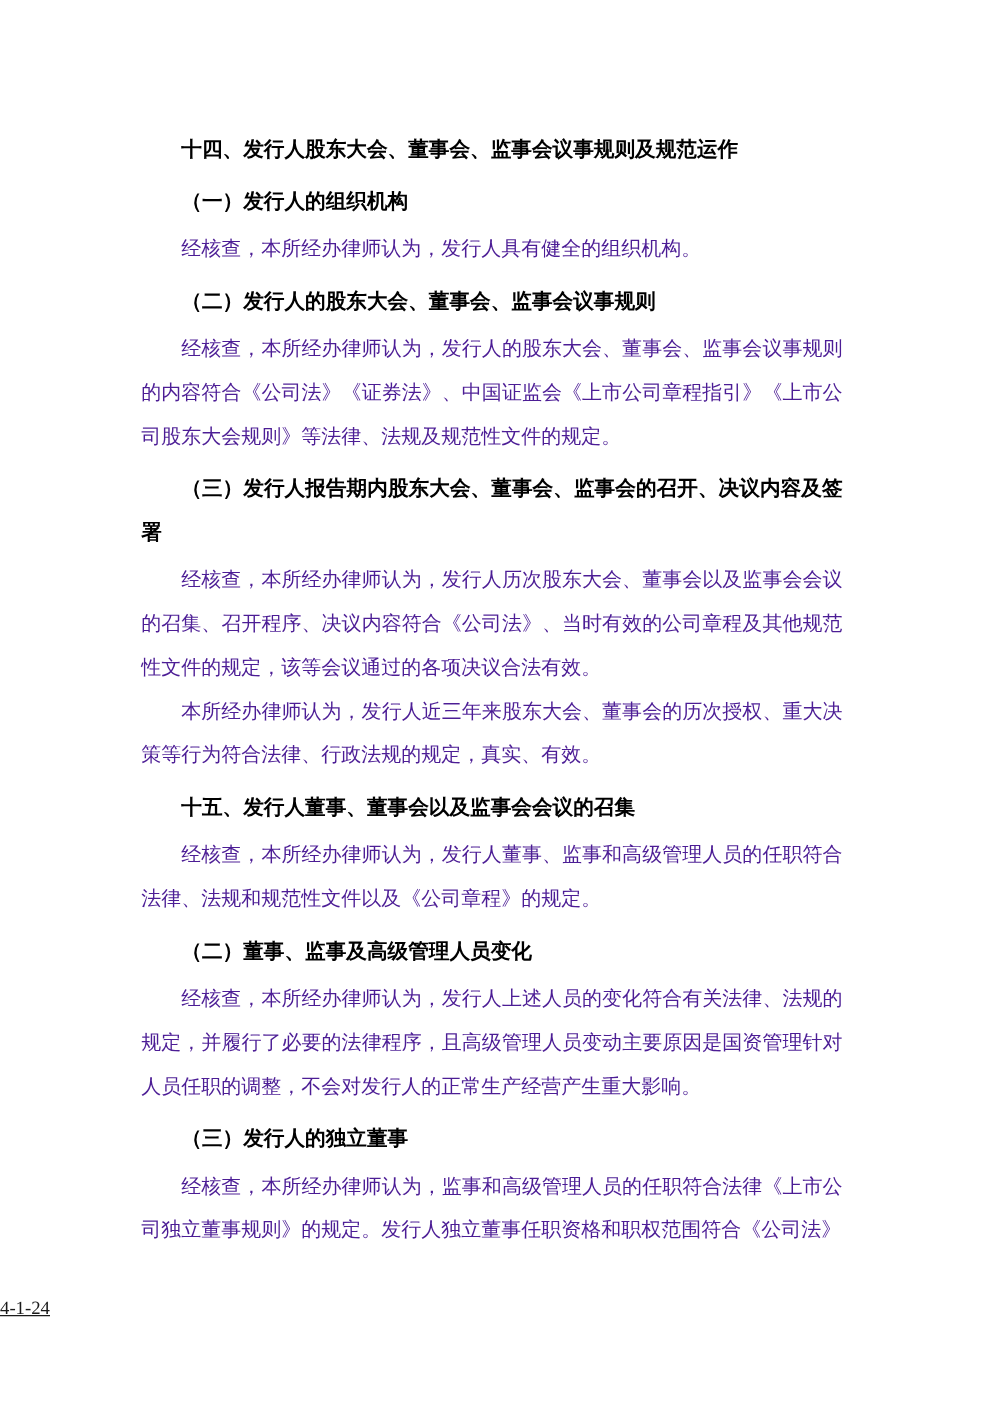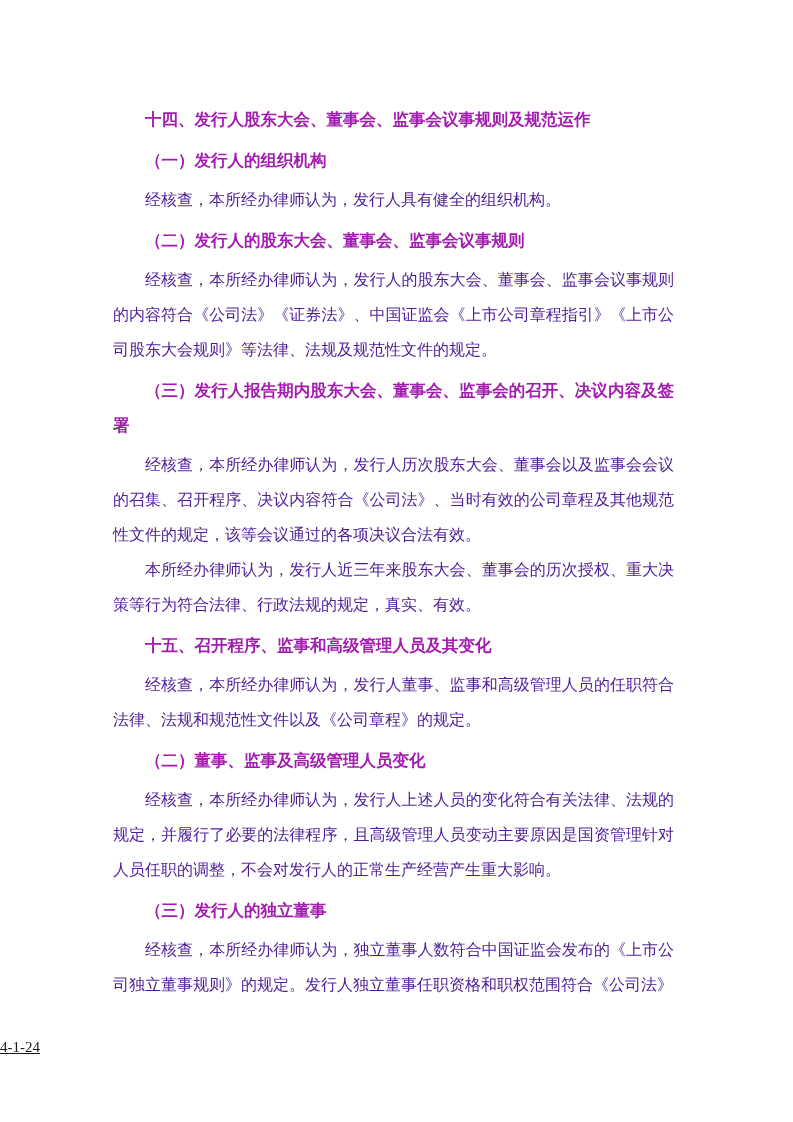--- a/index.html
+++ b/index.html
@@ -28,21 +28,21 @@
     color: #4c1d95;
   }
   .doc-body h2, .doc-body h3 {
     margin: 6px 0 4px 0;
     font-family: Liberation Serif, serif;
     font-weight: bold;
     font-size: 16.5px;
     line-height: 35px;
     text-align: justify;
     text-indent: 32px;
-    color: #a21caf;
+    color: #000000;
   }
   .page-footer {
     position: absolute;
     left: 0;
     top: 1038px;
     width: 100%;
     text-align: left;
     font-family: "Liberation Serif", "DejaVu Serif", serif;
     font-size: 15px;
     line-height: 18px;
@@ -56,21 +56,21 @@
 <div class="page">
   <div class="doc-body">
     <h2>十四、发行人股东大会、董事会、监事会议事规则及规范运作</h2>
     <h3>（一）发行人的组织机构</h3>
     <p>经核查，本所经办律师认为，发行人具有健全的组织机构。</p>
     <h3>（二）发行人的股东大会、董事会、监事会议事规则</h3>
     <p>经核查，本所经办律师认为，发行人的股东大会、董事会、监事会议事规则的内容符合《公司法》《证券法》、中国证监会《上市公司章程指引》《上市公司股东大会规则》等法律、法规及规范性文件的规定。</p>
     <h3>（三）发行人报告期内股东大会、董事会、监事会的召开、决议内容及签署</h3>
     <p>经核查，本所经办律师认为，发行人历次股东大会、董事会以及监事会会议的召集、召开程序、决议内容符合《公司法》、当时有效的公司章程及其他规范性文件的规定，该等会议通过的各项决议合法有效。</p>
     <p>本所经办律师认为，发行人近三年来股东大会、董事会的历次授权、重大决策等行为符合法律、行政法规的规定，真实、有效。</p>
-    <h2>十五、召开程序、监事和高级管理人员及其变化</h2>
+    <h2>十五、发行人董事、董事会以及监事会会议的召集</h2>
     <p>经核查，本所经办律师认为，发行人董事、监事和高级管理人员的任职符合法律、法规和规范性文件以及《公司章程》的规定。</p>
     <h3>（二）董事、监事及高级管理人员变化</h3>
     <p>经核查，本所经办律师认为，发行人上述人员的变化符合有关法律、法规的规定，并履行了必要的法律程序，且高级管理人员变动主要原因是国资管理针对人员任职的调整，不会对发行人的正常生产经营产生重大影响。</p>
     <h3>（三）发行人的独立董事</h3>
-    <p>经核查，本所经办律师认为，独立董事人数符合中国证监会发布的《上市公司独立董事规则》的规定。发行人独立董事任职资格和职权范围符合《公司法》</p>
+    <p>经核查，本所经办律师认为，监事和高级管理人员的任职符合法律《上市公司独立董事规则》的规定。发行人独立董事任职资格和职权范围符合《公司法》</p>
   </div>
   <div class="page-footer">4-1-24</div>
 </div>
 
 </body></html>

